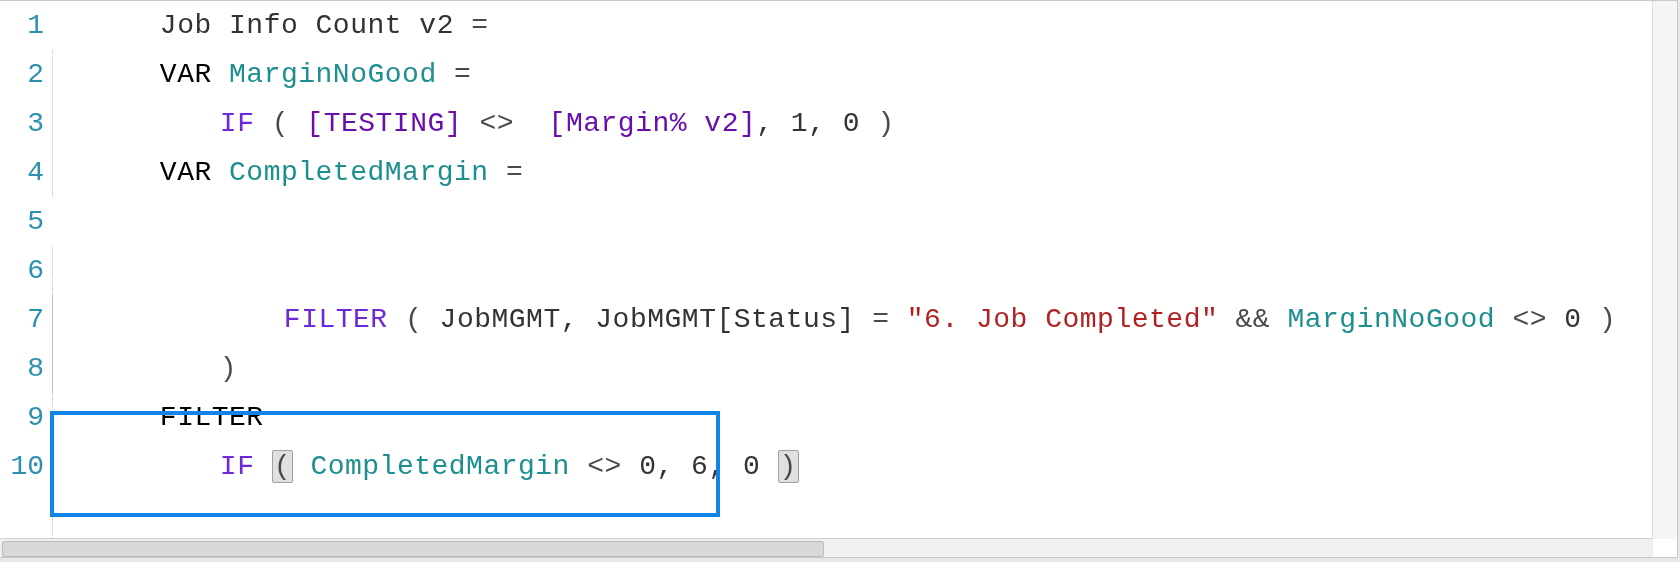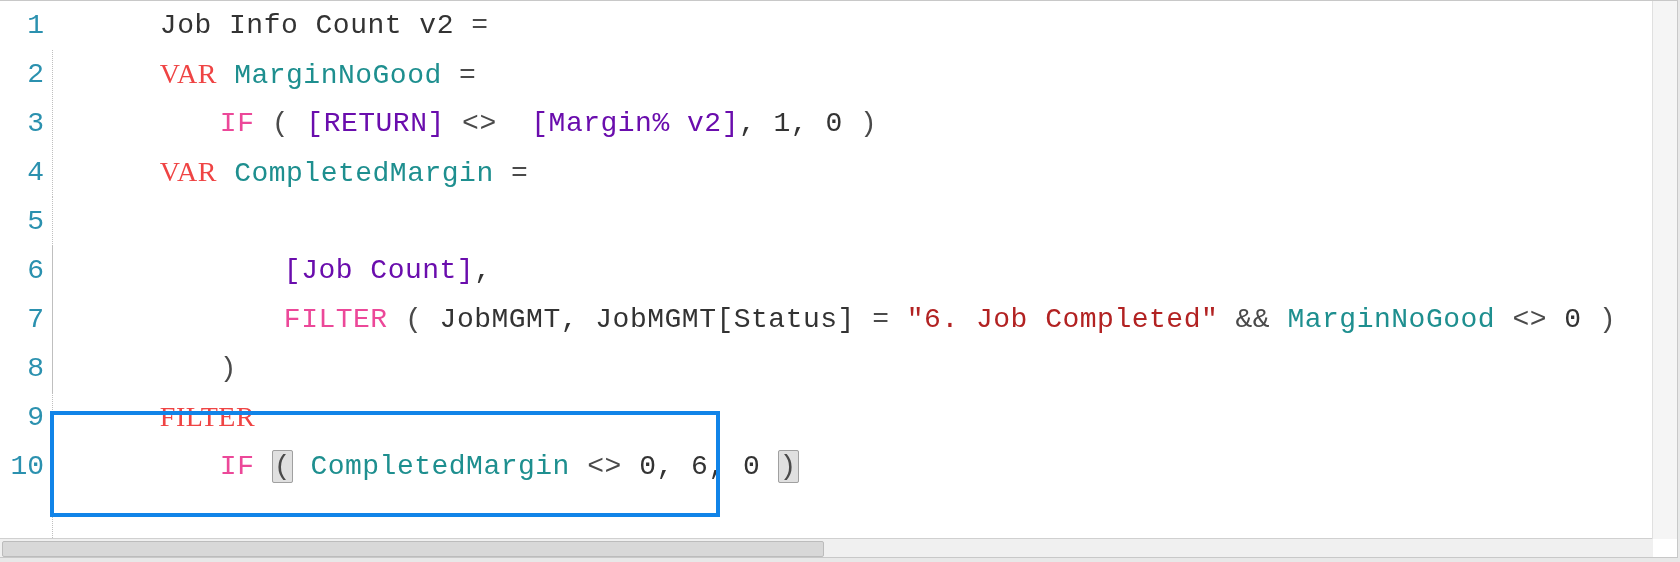--- a/index.html
+++ b/index.html
@@ -35,23 +35,23 @@
     color: #2b91af;
     user-select: none;
     flex-shrink: 0;
   }
   .code {
     padding-left: 4px;
     color: #333;
     letter-spacing: 0.5px;
   }
   .tok-plain   { color: #333333; }
-  .tok-keyword { color: #ef4444; font-family: Liberation Serif, serif; }
+  .tok-keyword { color: #000000; }
   .tok-varname { color: #1e8f8f; }
-  .tok-func    { color: #ec4899; }
+  .tok-func    { color: #6d28d9; }
   .tok-ref     { color: #6a0dad; }
   .tok-number  { color: #333333; }
   .tok-string  { color: #b22222; }
   .tok-op      { color: #4a4a4a; }
   .tok-paren   { color: #4a4a4a; }
   .guideline {
     position: relative;
   }
   .guideline::before {
     content: "";
@@ -119,40 +119,37 @@
   <div class="line">
     <div class="gutter">2</div>
     <div class="code">
       <span class="tok-keyword">VAR</span><span class="tok-varname"> MarginNoGood </span><span class="tok-op">=</span>
     </div>
   </div>
 
   <div class="line">
     <div class="gutter">3</div>
     <div class="code indent1 guideline">
-      <span class="tok-func">IF</span><span class="tok-paren"> ( </span><span class="tok-ref">[RETURN]</span><span class="tok-op"> &lt;&gt; </span><span class="tok-ref"> [Margin% v2]</span><span class="tok-plain">, </span><span class="tok-number">1</span><span class="tok-plain">, </span><span class="tok-number">0</span><span class="tok-paren"> )</span>
+      <span class="tok-func">IF</span><span class="tok-paren"> ( </span><span class="tok-ref">[TESTING]</span><span class="tok-op"> &lt;&gt; </span><span class="tok-ref"> [Margin% v2]</span><span class="tok-plain">, </span><span class="tok-number">1</span><span class="tok-plain">, </span><span class="tok-number">0</span><span class="tok-paren"> )</span>
     </div>
   </div>
 
   <div class="line">
     <div class="gutter">4</div>
     <div class="code">
       <span class="tok-keyword">VAR</span><span class="tok-varname"> CompletedMargin </span><span class="tok-op">=</span>
     </div>
   </div>
 
   <div class="line">
     <div class="gutter">5</div>
   </div>
 
   <div class="line">
     <div class="gutter">6</div>
-    <div class="code indent2 guideline">
-      <span class="tok-ref">[Job Count]</span><span class="tok-plain">,</span>
-    </div>
   </div>
 
   <div class="line">
     <div class="gutter">7</div>
     <div class="code indent2 guideline">
       <span class="tok-func">FILTER</span><span class="tok-paren"> ( </span><span class="tok-plain">JobMGMT</span><span class="tok-plain">, </span><span class="tok-plain">JobMGMT[Status]</span><span class="tok-op"> = </span><span class="tok-string">"6. Job Completed"</span><span class="tok-op"> &amp;&amp; </span><span class="tok-varname">MarginNoGood</span><span class="tok-op"> &lt;&gt; </span><span class="tok-number">0</span><span class="tok-paren"> )</span>
     </div>
   </div>
 
   <div class="line">

